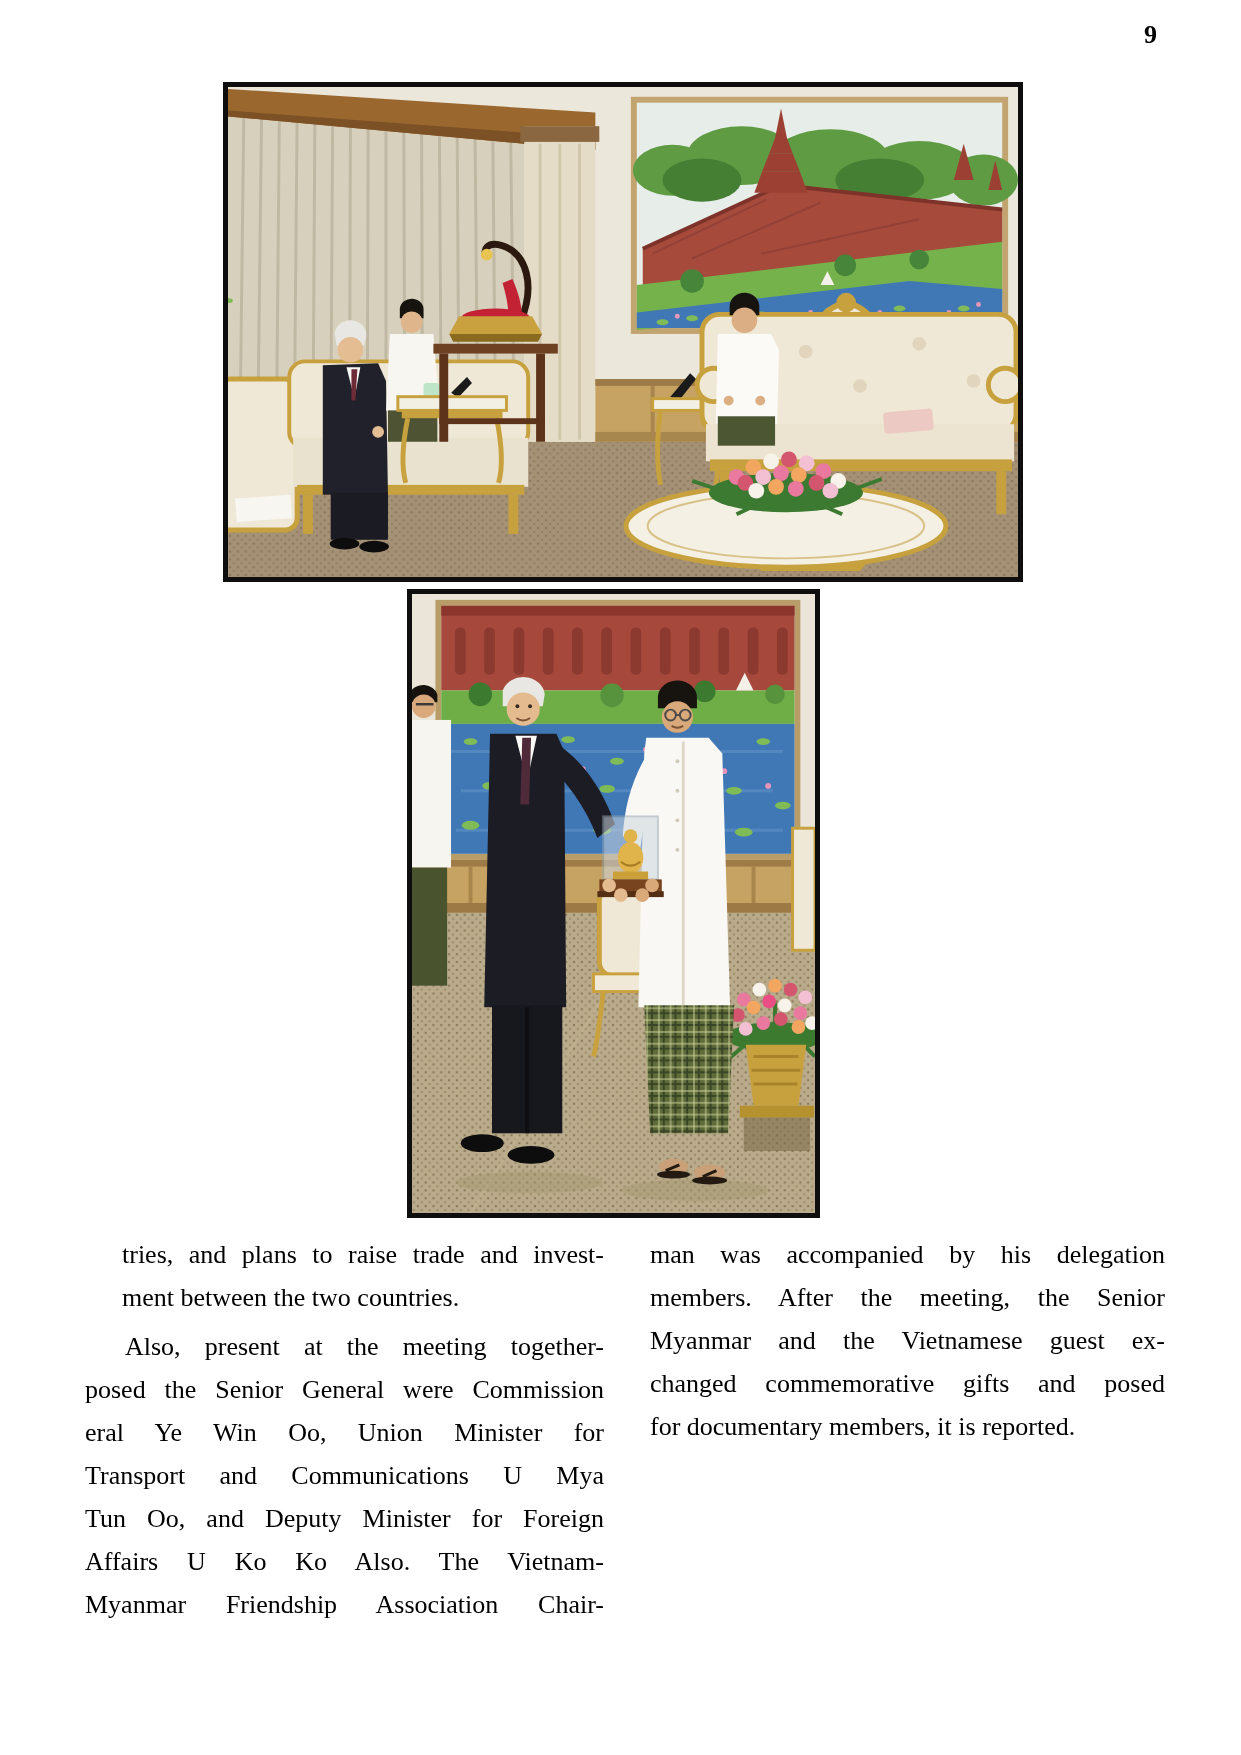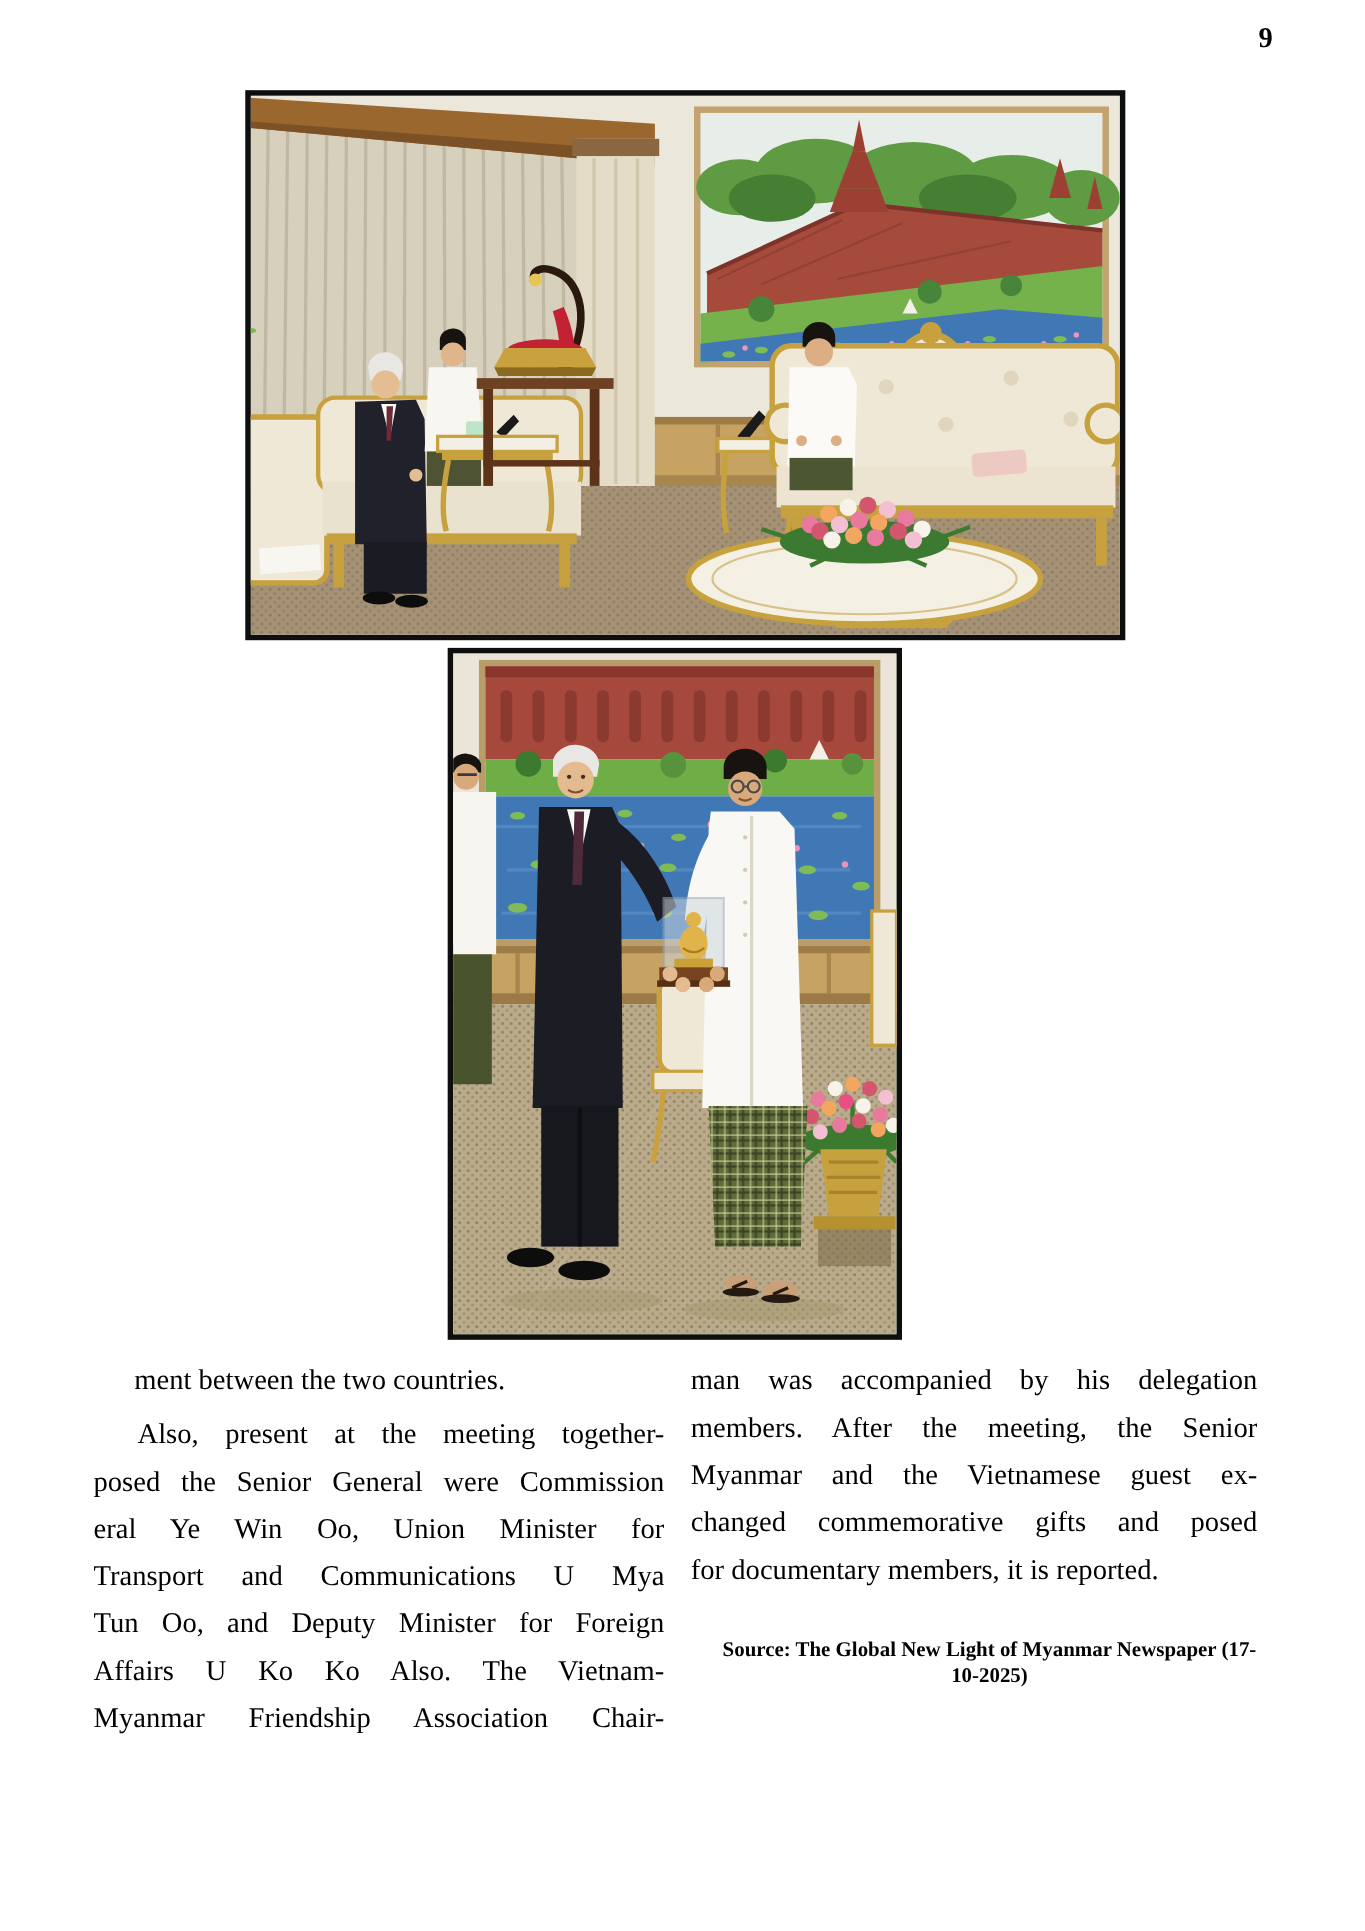--- a/index.html
+++ b/index.html
@@ -5,21 +5,21 @@
   html,body{margin:0;padding:0;background:#ffffff;}
   .page{position:relative;width:1241px;height:1755px;background:#ffffff;overflow:hidden;
         font-family:"Liberation Serif","DejaVu Serif",serif;color:#000;}
   .page-number{position:absolute;top:20px;left:1144px;font-size:26px;font-weight:bold;}
   figure.photo{position:absolute;margin:0;padding:0;border:5px solid #0e0e0e;box-sizing:border-box;background:#ece7db;}
   .photo1{left:223px;top:82px;width:800px;height:500px;}
   .photo2{left:407px;top:589px;width:413px;height:629px;}
   figure.photo svg{display:block;width:100%;height:100%;}
   .col{position:absolute;font-size:26px;line-height:43px;}
   .col-left{left:85px;top:1233px;width:519px;}
-  .col-right{left:628px;top:1233px;width:515px;}
+  .col-right{left:650px;top:1233px;width:515px;}
   .para .tline{text-align:justify;text-align-last:justify;white-space:nowrap;overflow:hidden;}
   .para[data-end-left="true"] .tline:last-child{text-align-last:left;}
   .para[data-first-indent="true"] .tline:first-child{text-indent:40px;}
   .para-continued{margin-left:37px;}
   .para-gap{margin-top:6px;}
   .source-line{margin-top:40px;padding-left:28px;text-align:center;font-weight:bold;font-size:19px;line-height:24px;}
 </style>
 </head>
 <body>
 
@@ -468,20 +468,21 @@
         <circle cx="202" cy="296" r="7" fill="#e4bb8f"></circle>
         <circle cx="214" cy="306" r="7" fill="#e4bb8f"></circle>
         <circle cx="246" cy="296" r="7" fill="#d9a97a"></circle>
         <circle cx="236" cy="306" r="7" fill="#d9a97a"></circle>
       </g>
     </svg>
   </figure>
 
   <div class="col col-left">
     <div class="para para-continued" data-end-left="true">
+        <div class="tline">tries, and plans to raise trade and invest-</div>
         <div class="tline">ment between the two countries.</div>
       </div>
     <div class="para para-gap" data-first-indent="true" data-end-left="false">
         <div class="tline">Also, present at the meeting together-</div>
         <div class="tline">posed the Senior General were Commission</div>
         <div class="tline">eral Ye Win Oo, Union Minister for</div>
         <div class="tline">Transport and Communications U Mya</div>
         <div class="tline">Tun Oo, and Deputy Minister for Foreign</div>
         <div class="tline">Affairs U Ko Ko Also. The Vietnam-</div>
         <div class="tline">Myanmar Friendship Association Chair-</div>
@@ -489,16 +490,15 @@
   </div>
 
   <div class="col col-right">
     <div class="para" data-end-left="true">
         <div class="tline">man was accompanied by his delegation</div>
         <div class="tline">members. After the meeting, the Senior</div>
         <div class="tline">Myanmar and the Vietnamese guest ex-</div>
         <div class="tline">changed commemorative gifts and posed</div>
         <div class="tline">for documentary members, it is reported.</div>
       </div>
-    <div class="source-line">Source: The Global New Light of Myanmar Newspaper (17-10-2025)</div>
   </div>
 
 </div>
 
 </body></html>

